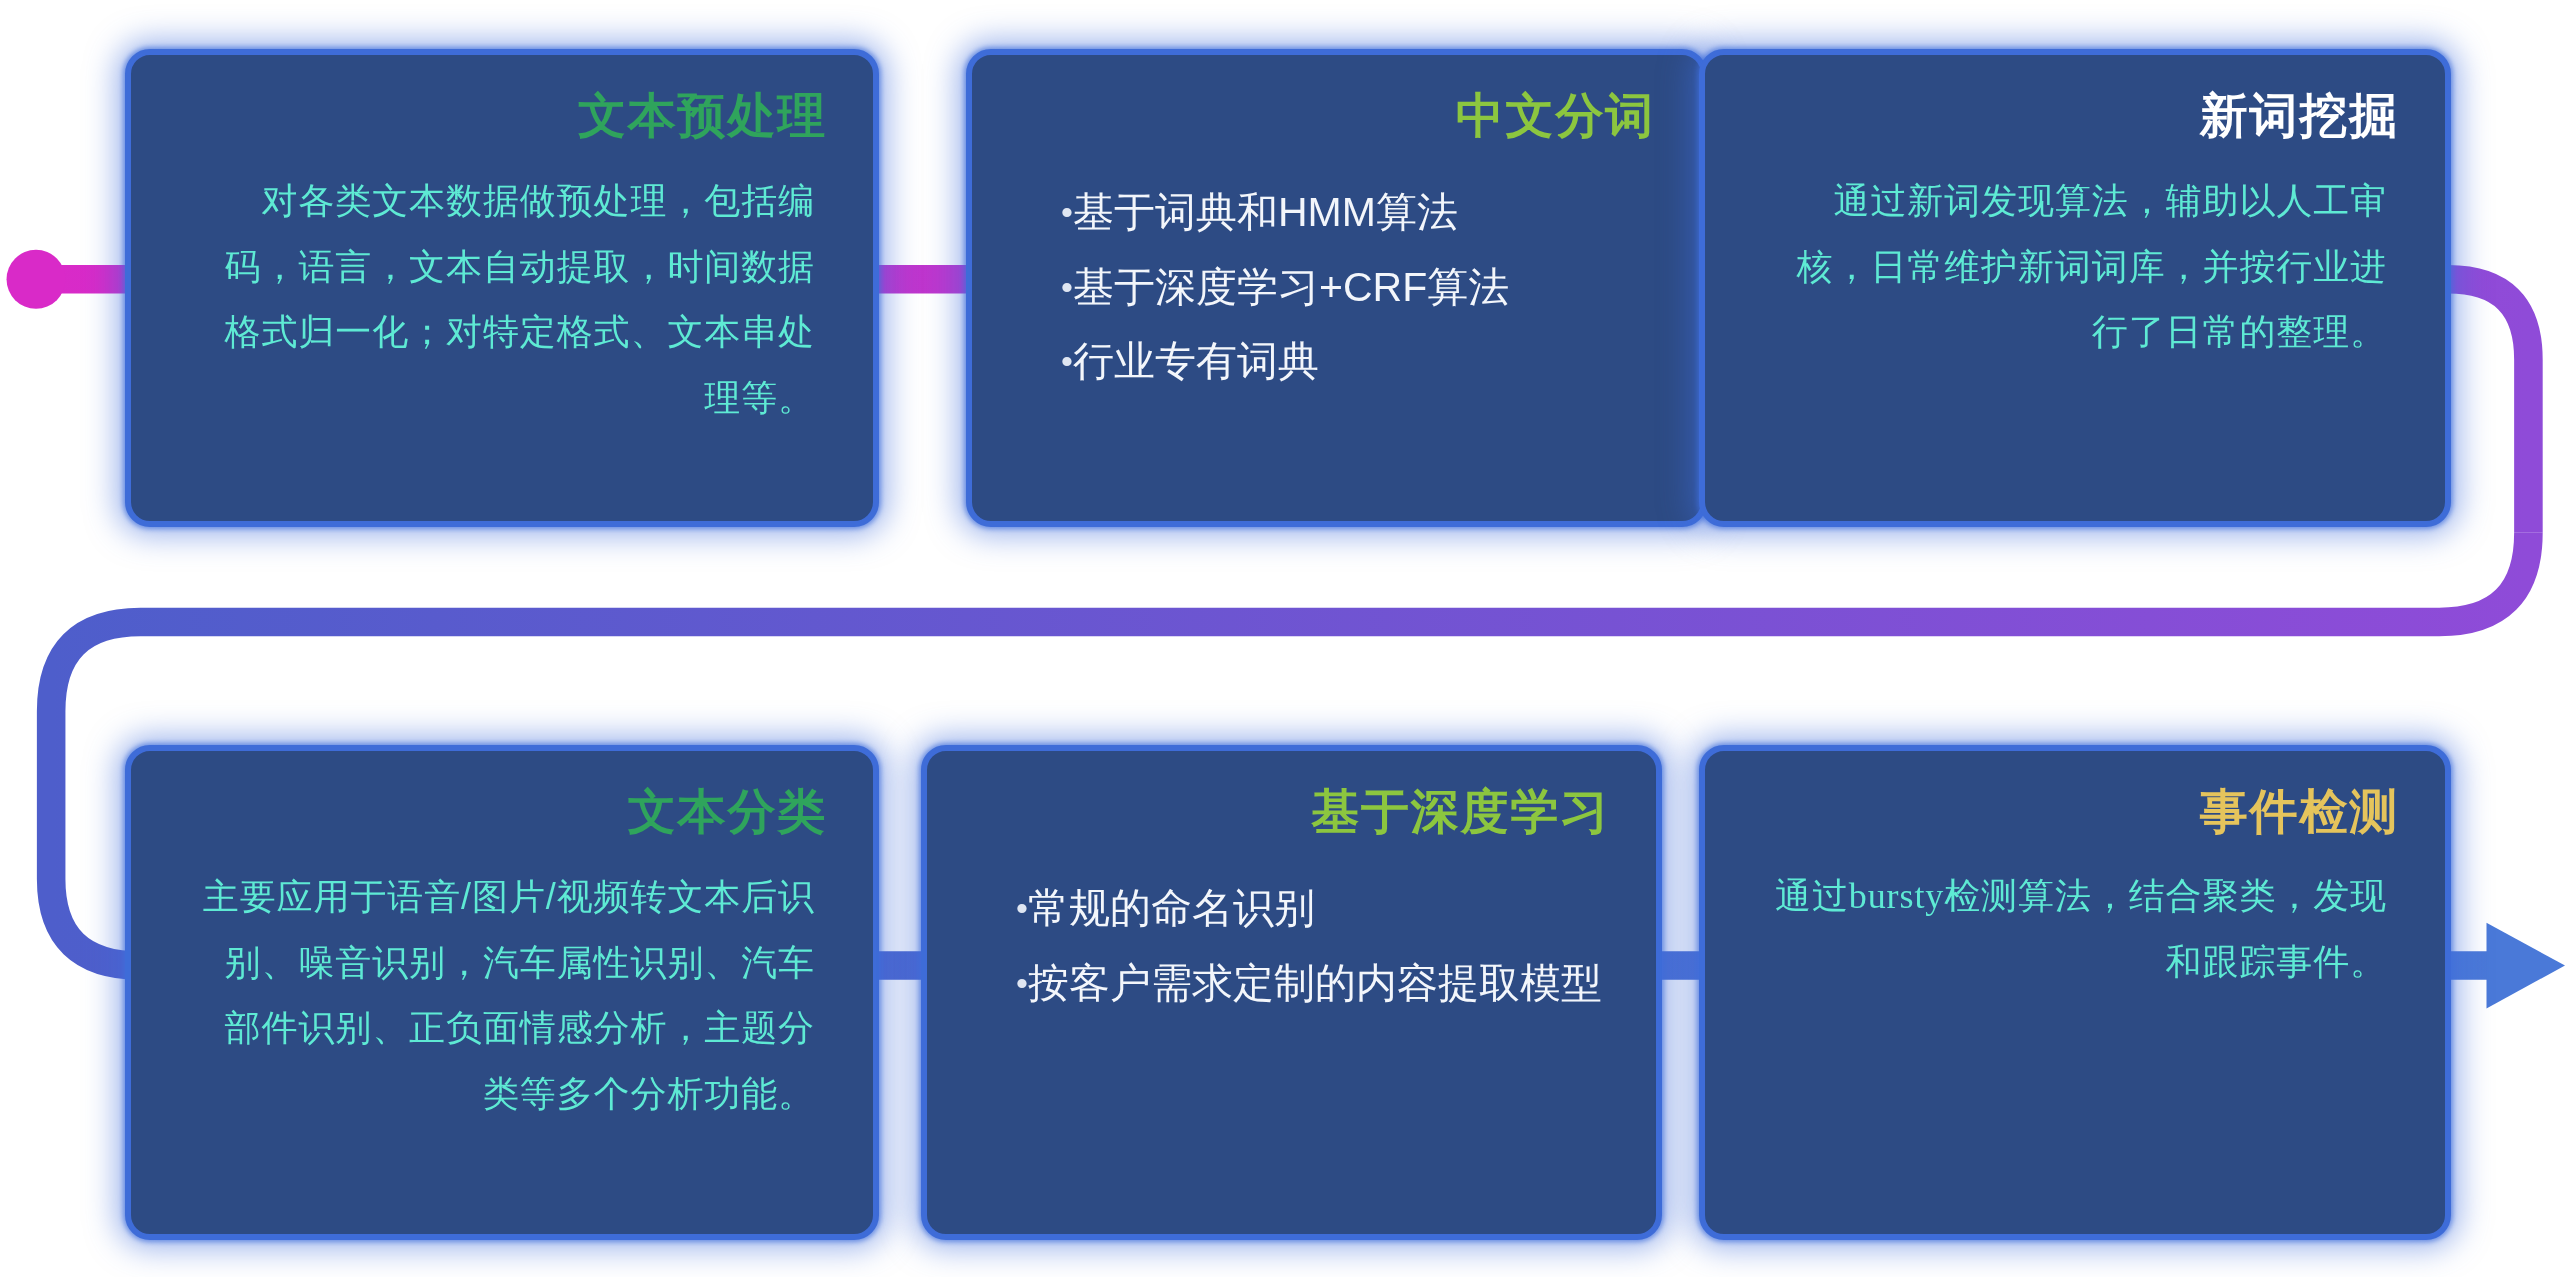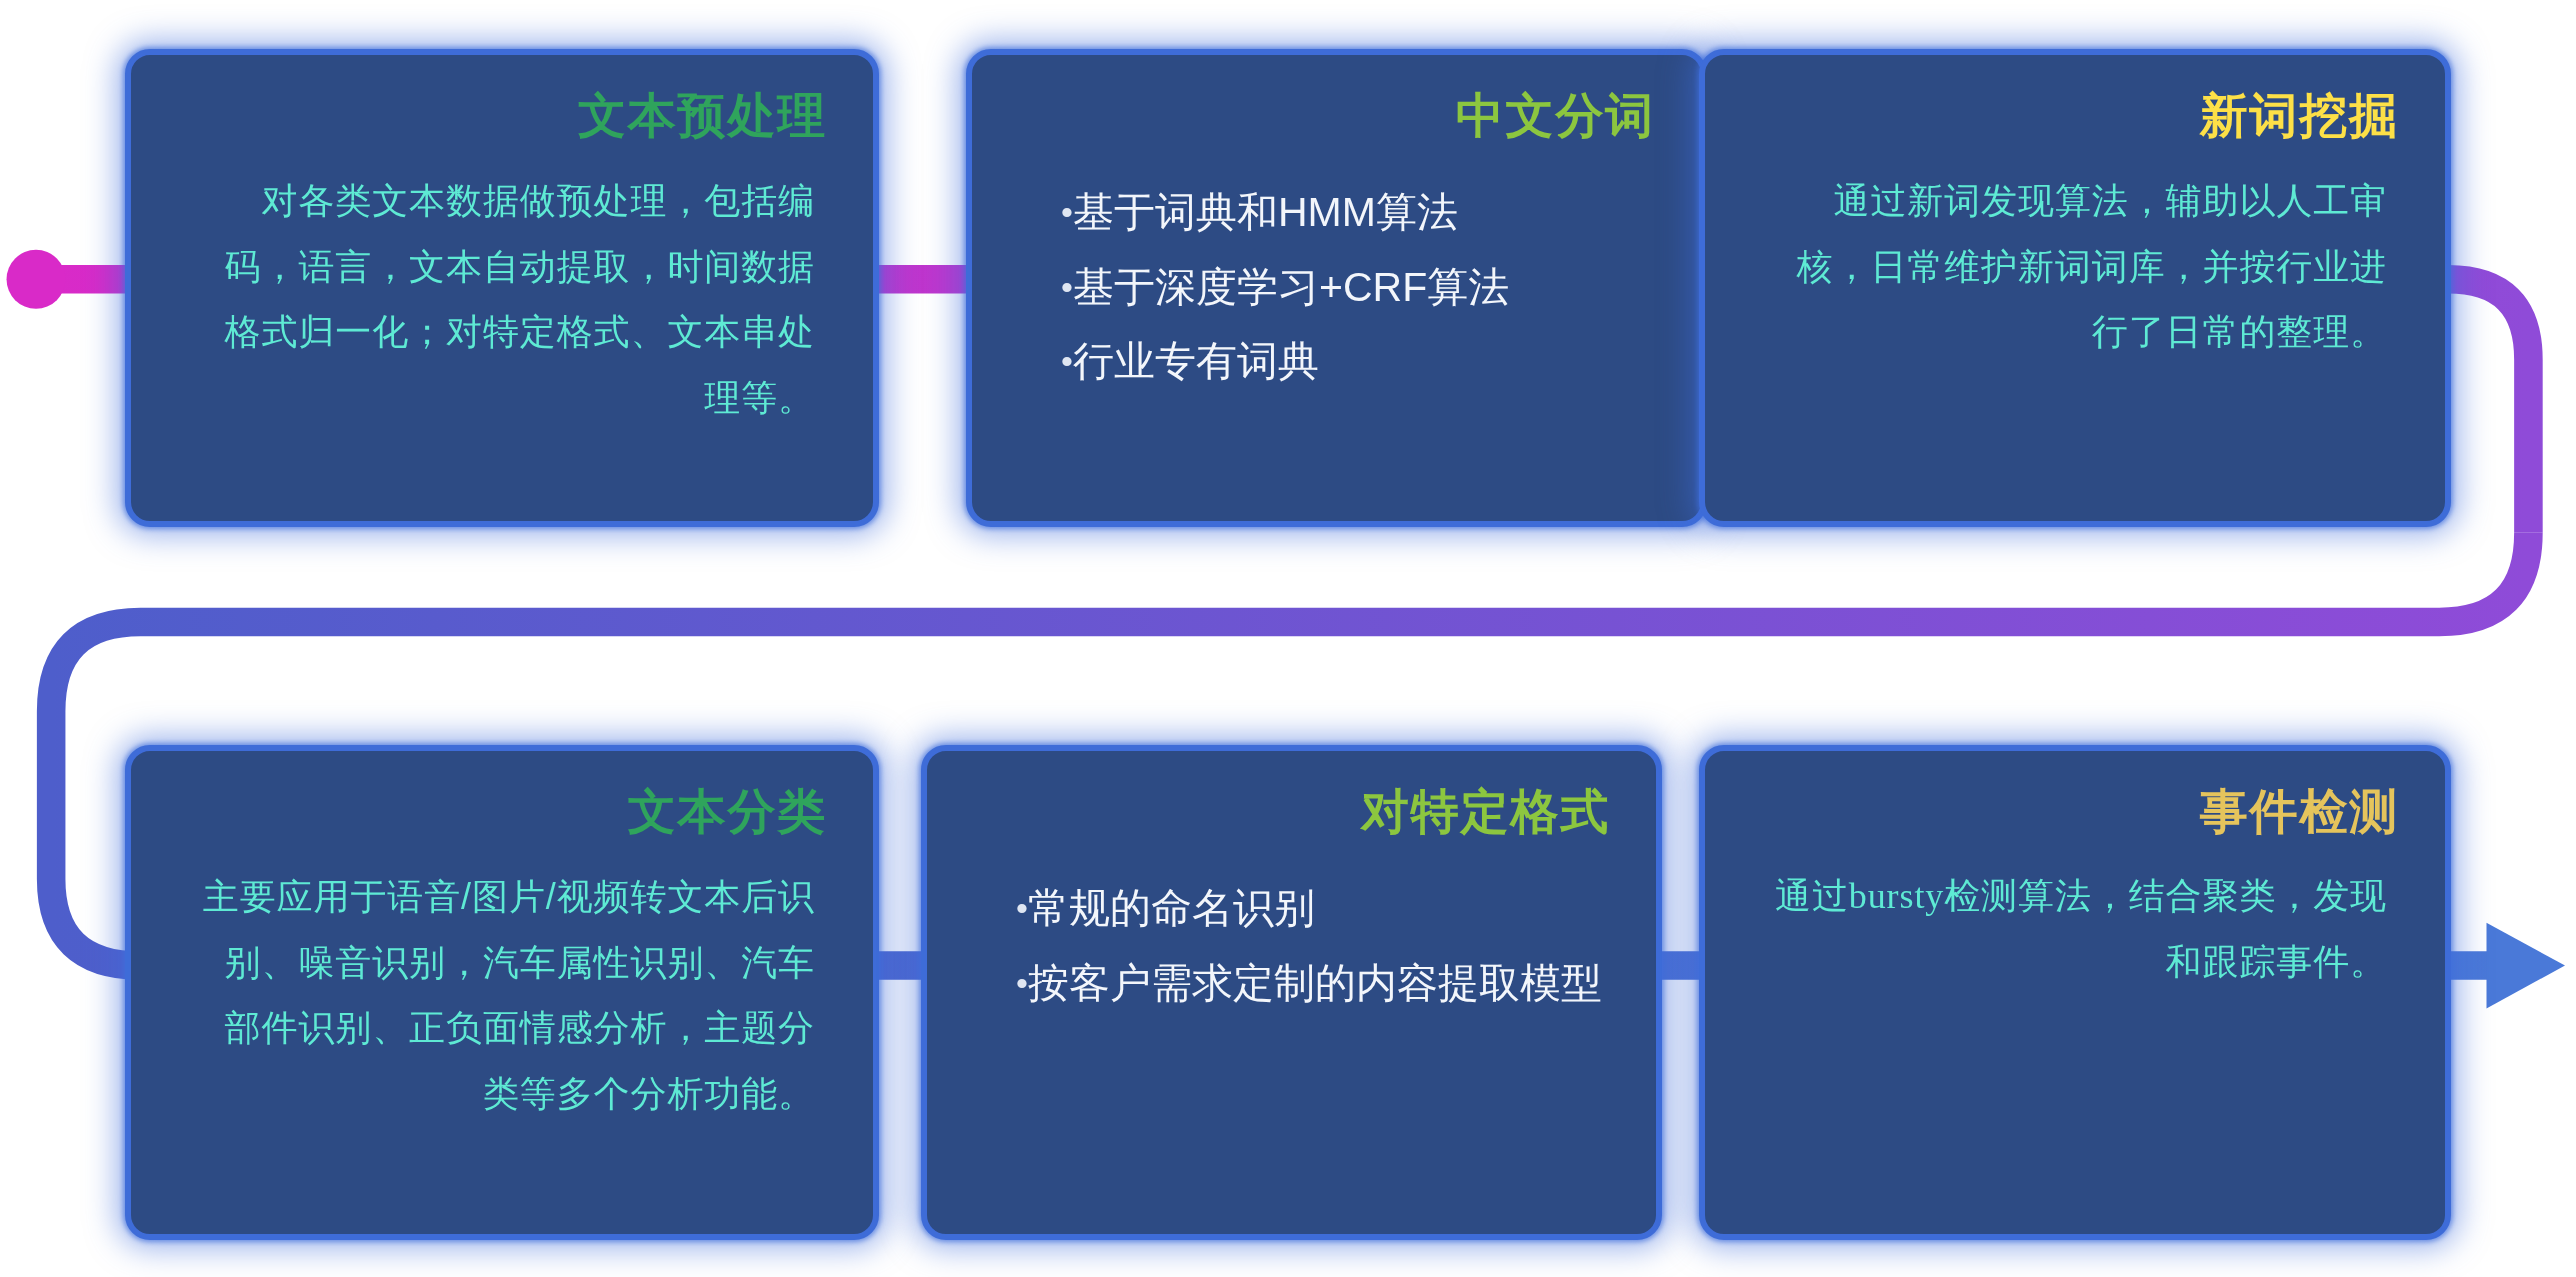--- a/index.html
+++ b/index.html
@@ -78,31 +78,31 @@
         <span>基于深度学习+CRF算法</span>
       </li>
       <li>
         <span class="bullet-dot">•</span>
         <span>行业专有词典</span>
       </li>
     </ul>
   </div>
 
   <div class="card c3">
-    <h2 class="card-title" style="color: #fde047;">新词挖掘</h2>
+    <h2 class="card-title" style="color: #ffffff;">新词挖掘</h2>
     <p class="card-body">通过新词发现算法，辅助以人工审核，日常维护新词词库，并按行业进行了日常的整理。</p>
   </div>
 
   <div class="card c4">
     <h2 class="card-title" style="color: rgb(47, 164, 92); margin-left: 16px;">文本分类</h2>
     <p class="card-body">主要应用于语音/图片/视频转文本后识别、噪音识别，汽车属性识别、汽车部件识别、正负面情感分析，主题分类等多个分析功能。</p>
   </div>
 
   <div class="card c5">
-    <h2 class="card-title" style="color: rgb(140, 198, 63);">对特定格式</h2>
+    <h2 class="card-title" style="color: rgb(140, 198, 63);">基于深度学习</h2>
     <ul class="card-list">
       <li>
         <span class="bullet-dot">•</span>
         <span>常规的命名识别</span>
       </li>
       <li>
         <span class="bullet-dot">•</span>
         <span>按客户需求定制的内容提取模型</span>
       </li>
     </ul>

